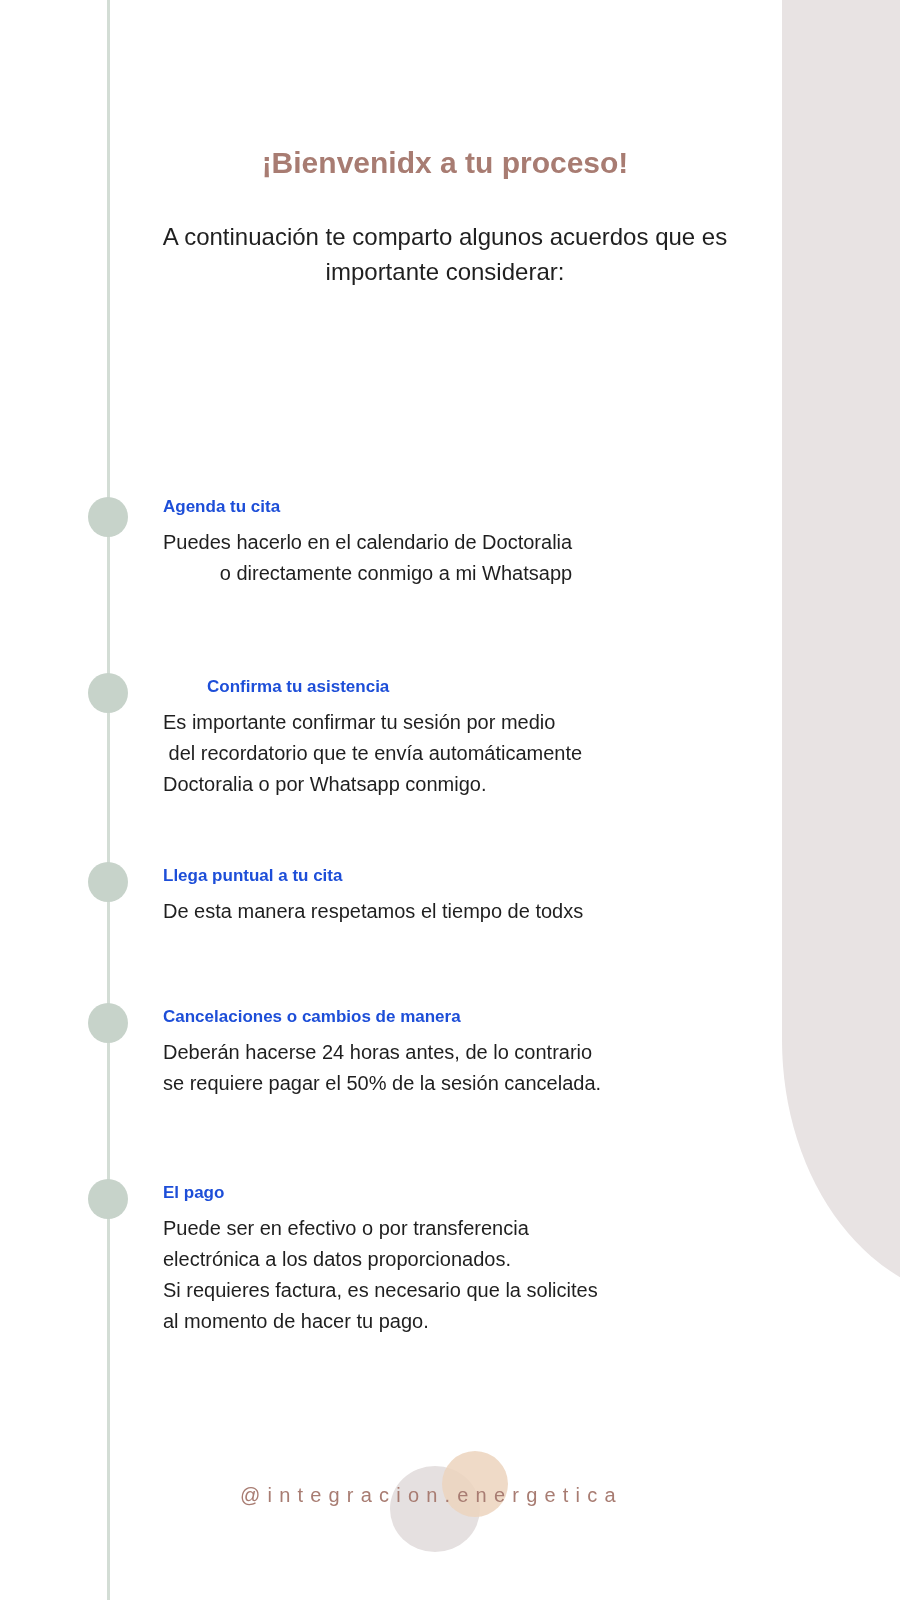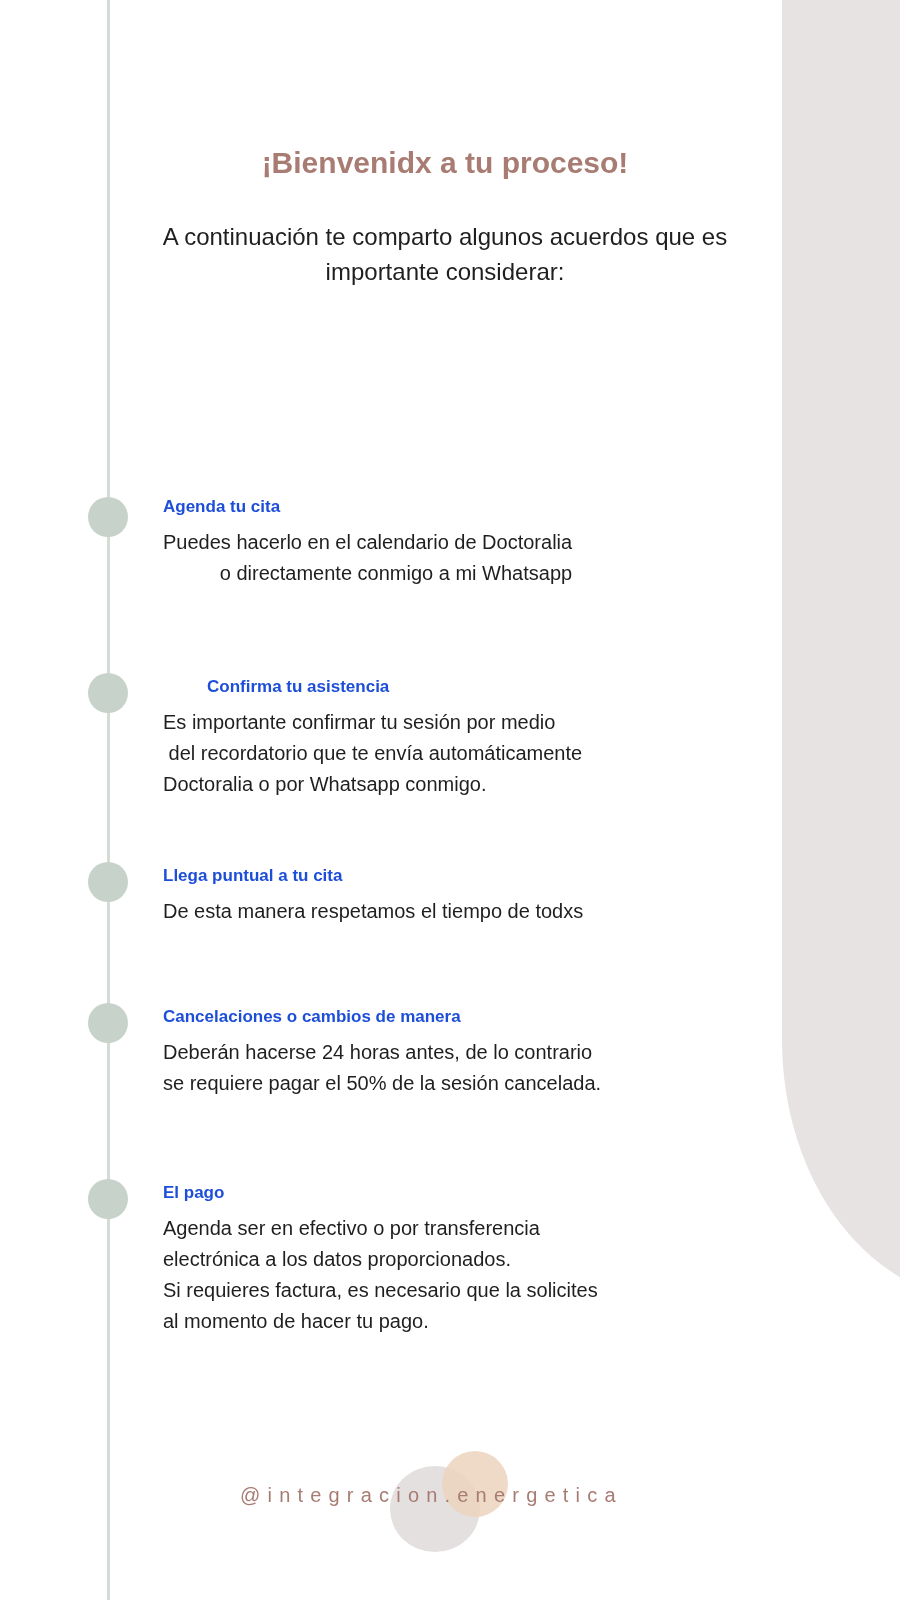--- a/index.html
+++ b/index.html
@@ -155,21 +155,21 @@
 <div class="step" style="top:0;">
   <div class="step-dot" style="top:1003px;"></div>
   <h2 class="step-title" style="top:1001px;">Cancelaciones o cambios de manera</h2>
   <p class="step-body" style="top:1037px;">Deberán hacerse 24 horas antes, de lo contrario
 se requiere pagar el 50% de la sesión cancelada.</p>
 </div>
 
 <div class="step" style="top:0;">
   <div class="step-dot" style="top:1179px;"></div>
   <h2 class="step-title" style="top:1177px;">El pago</h2>
-  <p class="step-body" style="top:1213px;">Agenda ser en efectivo o por transferencia
+  <p class="step-body" style="top:1213px;">Puede ser en efectivo o por transferencia
 electrónica a los datos proporcionados.
 Si requieres factura, es necesario que la solicites
 al momento de hacer tu pago.</p>
 </div>
 
 <div class="footer">
   <div class="blob-gray"></div>
   <div class="blob-peach"></div>
   <div class="handle">@integracion.energetica</div>
 </div>

